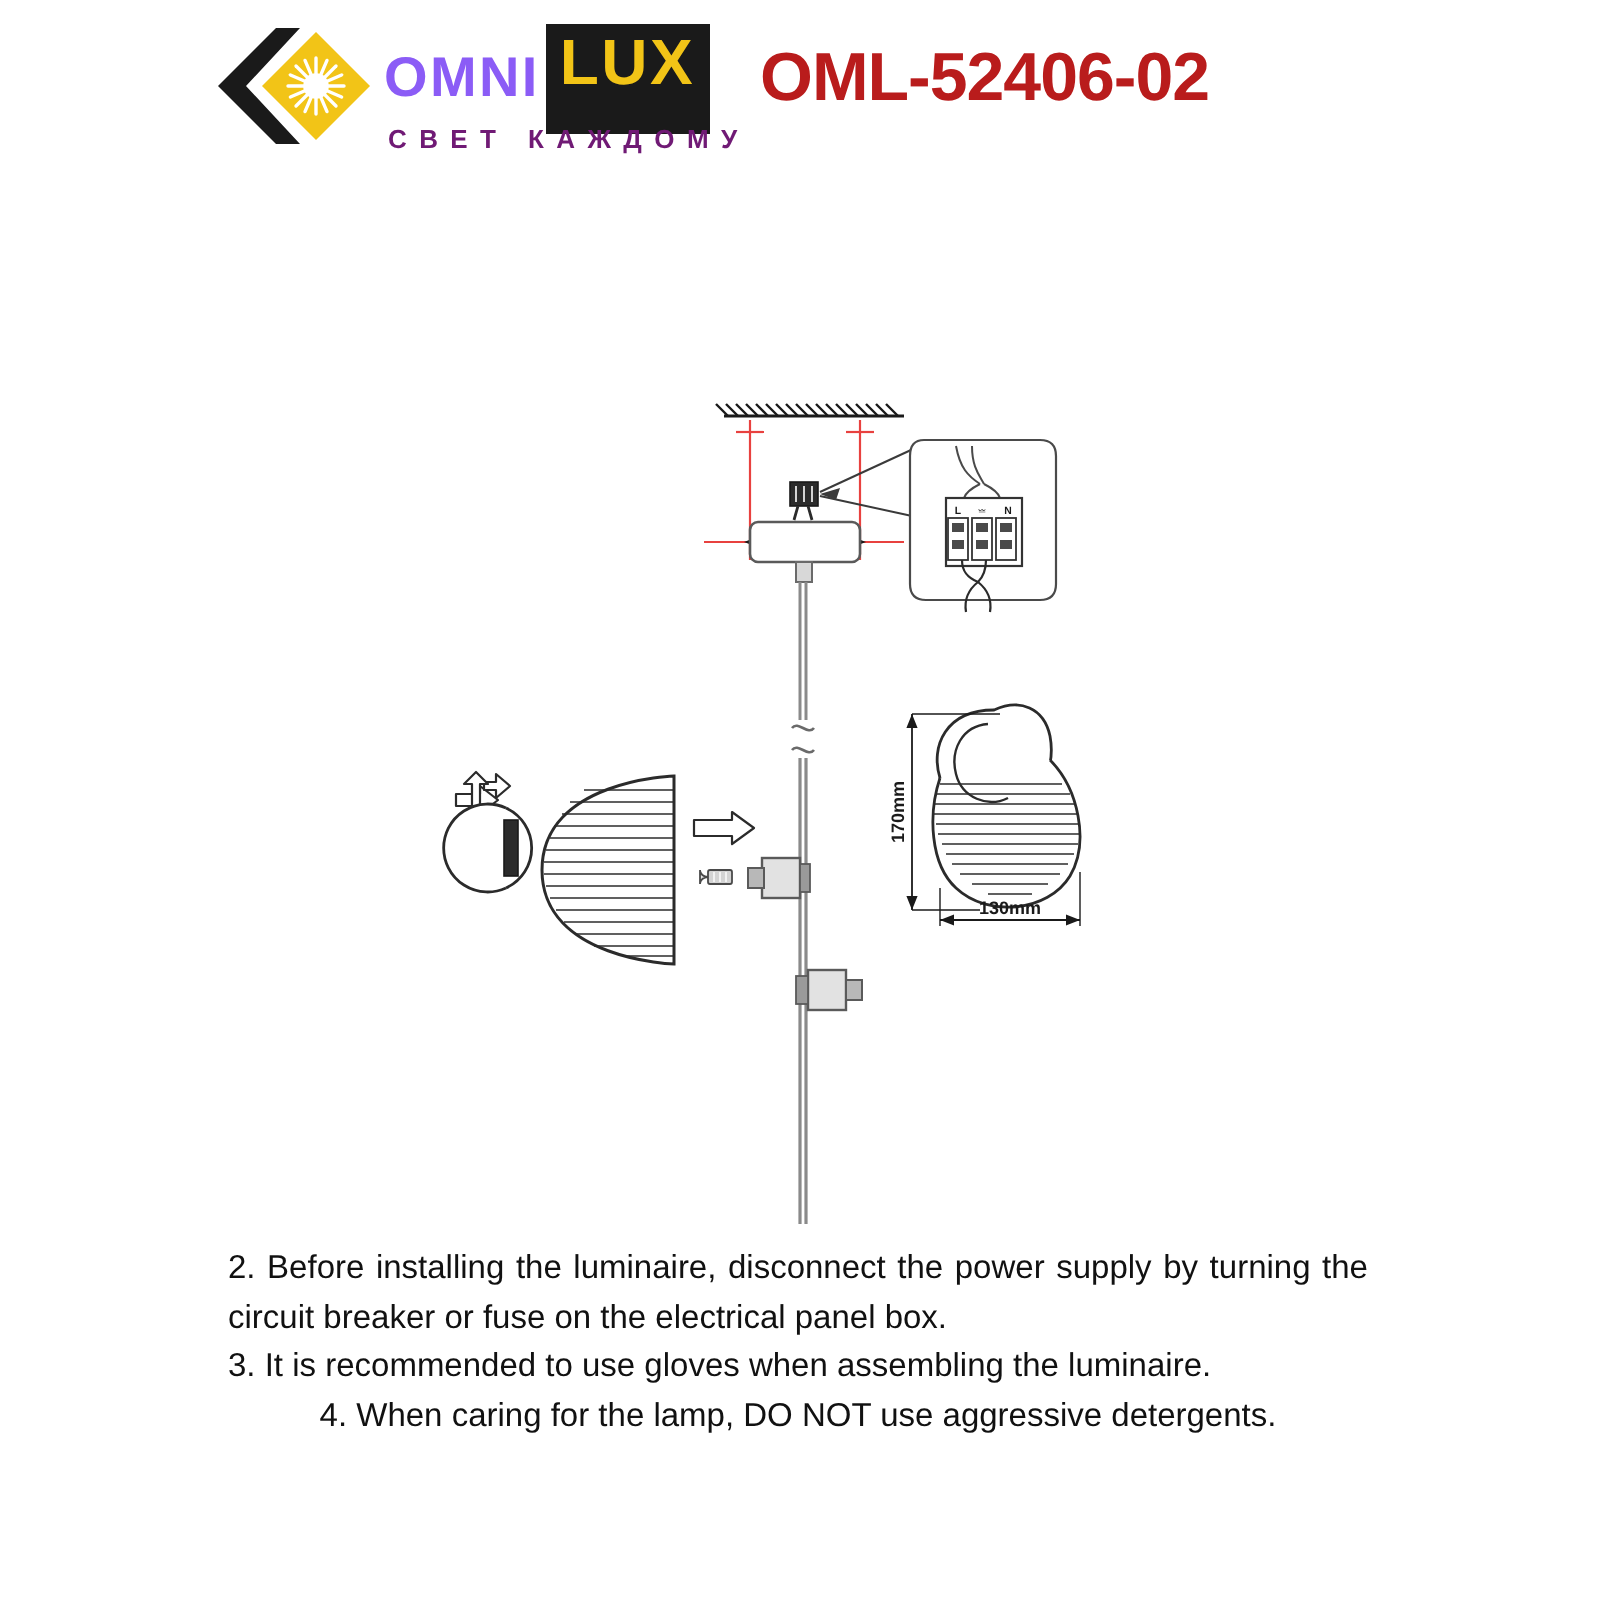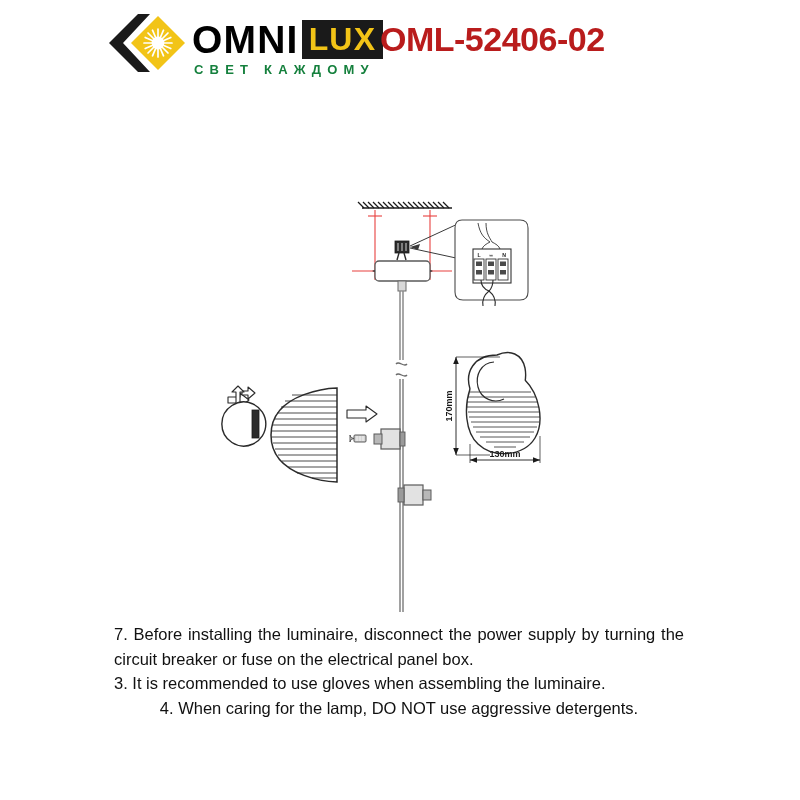--- a/index.html
+++ b/index.html
@@ -34,46 +34,46 @@
     width: 78px; height: 62px;
   }
   #wordmark {
     position: absolute;
     left: 84px; top: 12px;
     height: 34px;
     display: flex;
     align-items: center;
   }
   .wm-omni {
-    font-size: 39px;
+    font-size: 28px;
     font-weight: 700;
     letter-spacing: 1.2px;
-    color: #000000;
+    color: #8b5cf6;
     line-height: 1;
   }
   .wm-lux-box {
     background: #1a1a1a;
-    padding: 3px 7px 4px 7px;
+    padding: 3px 7px 20px 7px;
     margin-left: 3px;
     line-height: 1;
   }
   .wm-lux {
     font-size: 32px;
     font-weight: 700;
     letter-spacing: 1.2px;
     color: #f2c417;
     line-height: 1;
   }
   #tagline {
     position: absolute;
     left: 86px; top: 52px;
     font-size: 13px;
     font-weight: 700;
     letter-spacing: 6.2px;
-    color: #15803d;
+    color: #701a75;
     white-space: nowrap;
   }
   #product-code {
     position: absolute;
     left: 380px; top: 20px;
     font-size: 34px;
     font-weight: 700;
     letter-spacing: -0.5px;
     color: #b91c1c;
     white-space: nowrap;
@@ -358,16 +358,16 @@
     <polygon points="470,368 477,365.2 477,370.8" fill="#1a1a1a"></polygon>
     <polygon points="540,368 533,365.2 533,370.8" fill="#1a1a1a"></polygon>
     <line x1="470" y1="352" x2="470" y2="371" stroke="#1a1a1a" stroke-width="0.7"></line>
     <line x1="540" y1="344" x2="540" y2="371" stroke="#1a1a1a" stroke-width="0.7"></line>
     <text x="505" y="365" font-family="Liberation Sans, sans-serif" font-size="9" font-weight="700" fill="#1a1a1a" text-anchor="middle">130mm</text>
   </g>
 
 </svg>
 
 <div id="instructions">
-  <p class="instr-line">7. Before installing the luminaire, disconnect the power supply by turning the circuit breaker or fuse on the electrical panel box.</p>
+  <p class="instr-line">2. Before installing the luminaire, disconnect the power supply by turning the circuit breaker or fuse on the electrical panel box.</p>
   <p class="instr-line">3. It is recommended to use gloves when assembling the luminaire.</p>
   <p class="instr-line">4. When caring for the lamp, DO NOT use aggressive detergents.</p>
 </div>
 
 </body></html>

